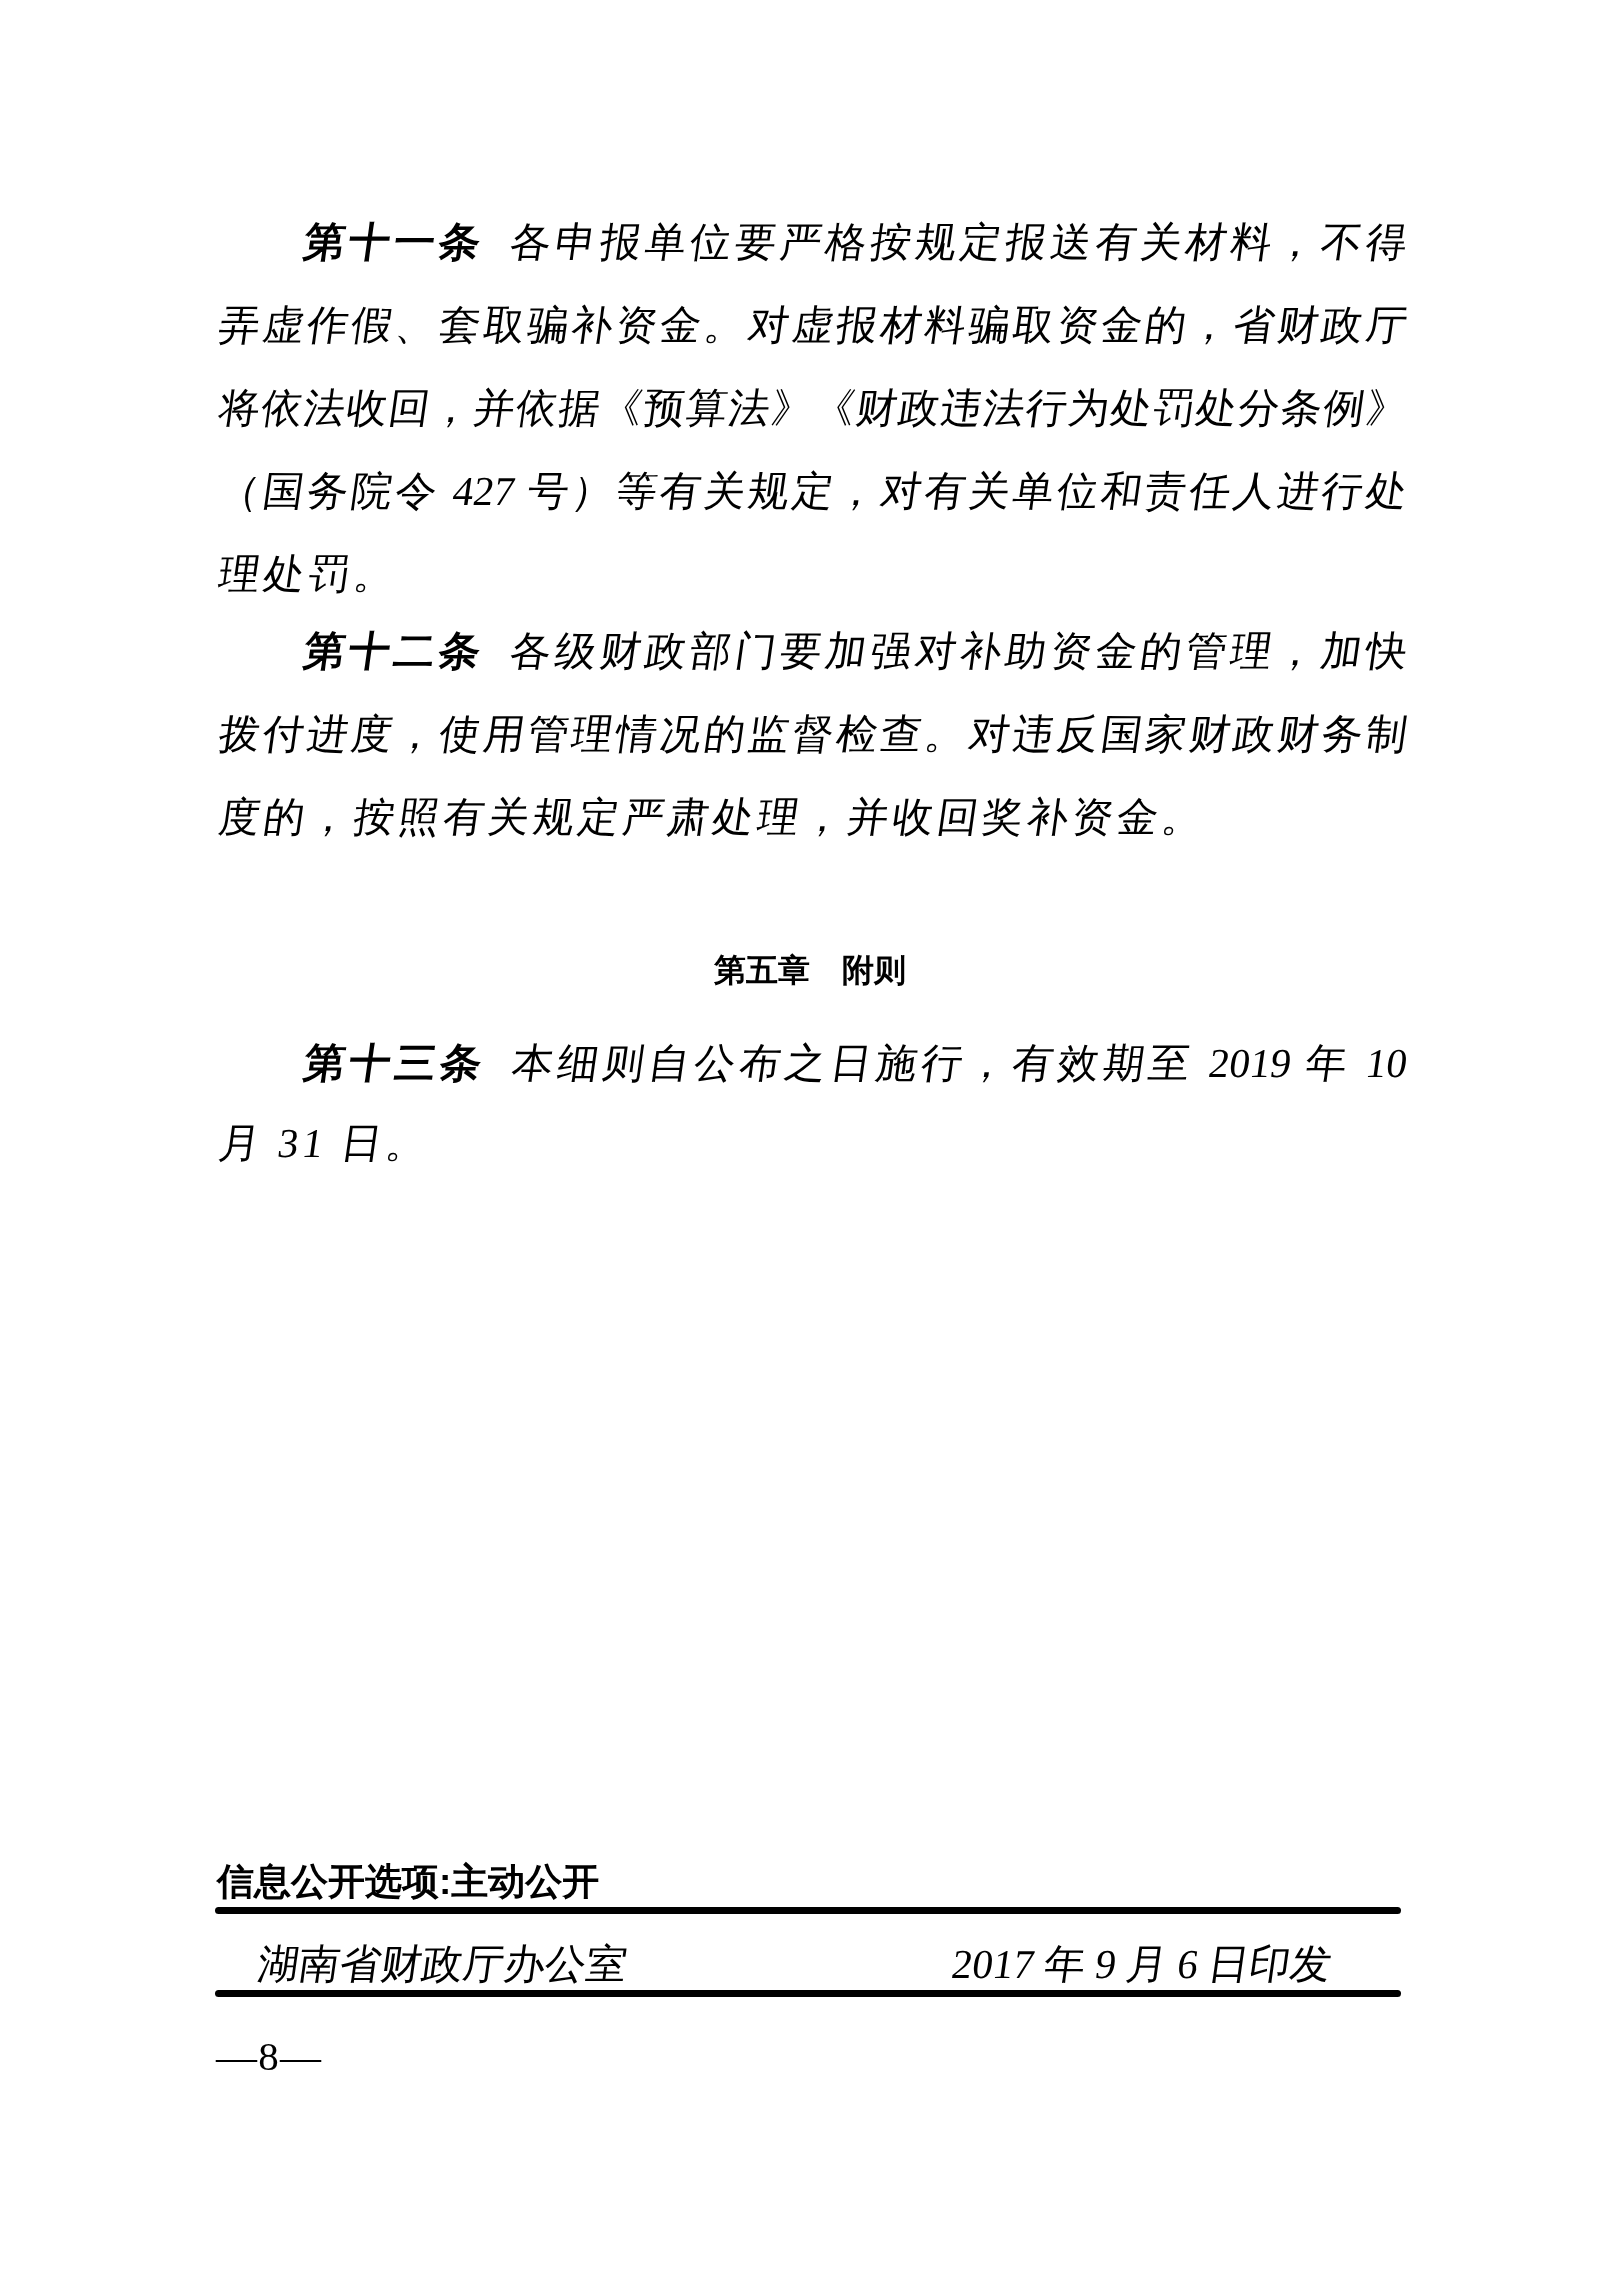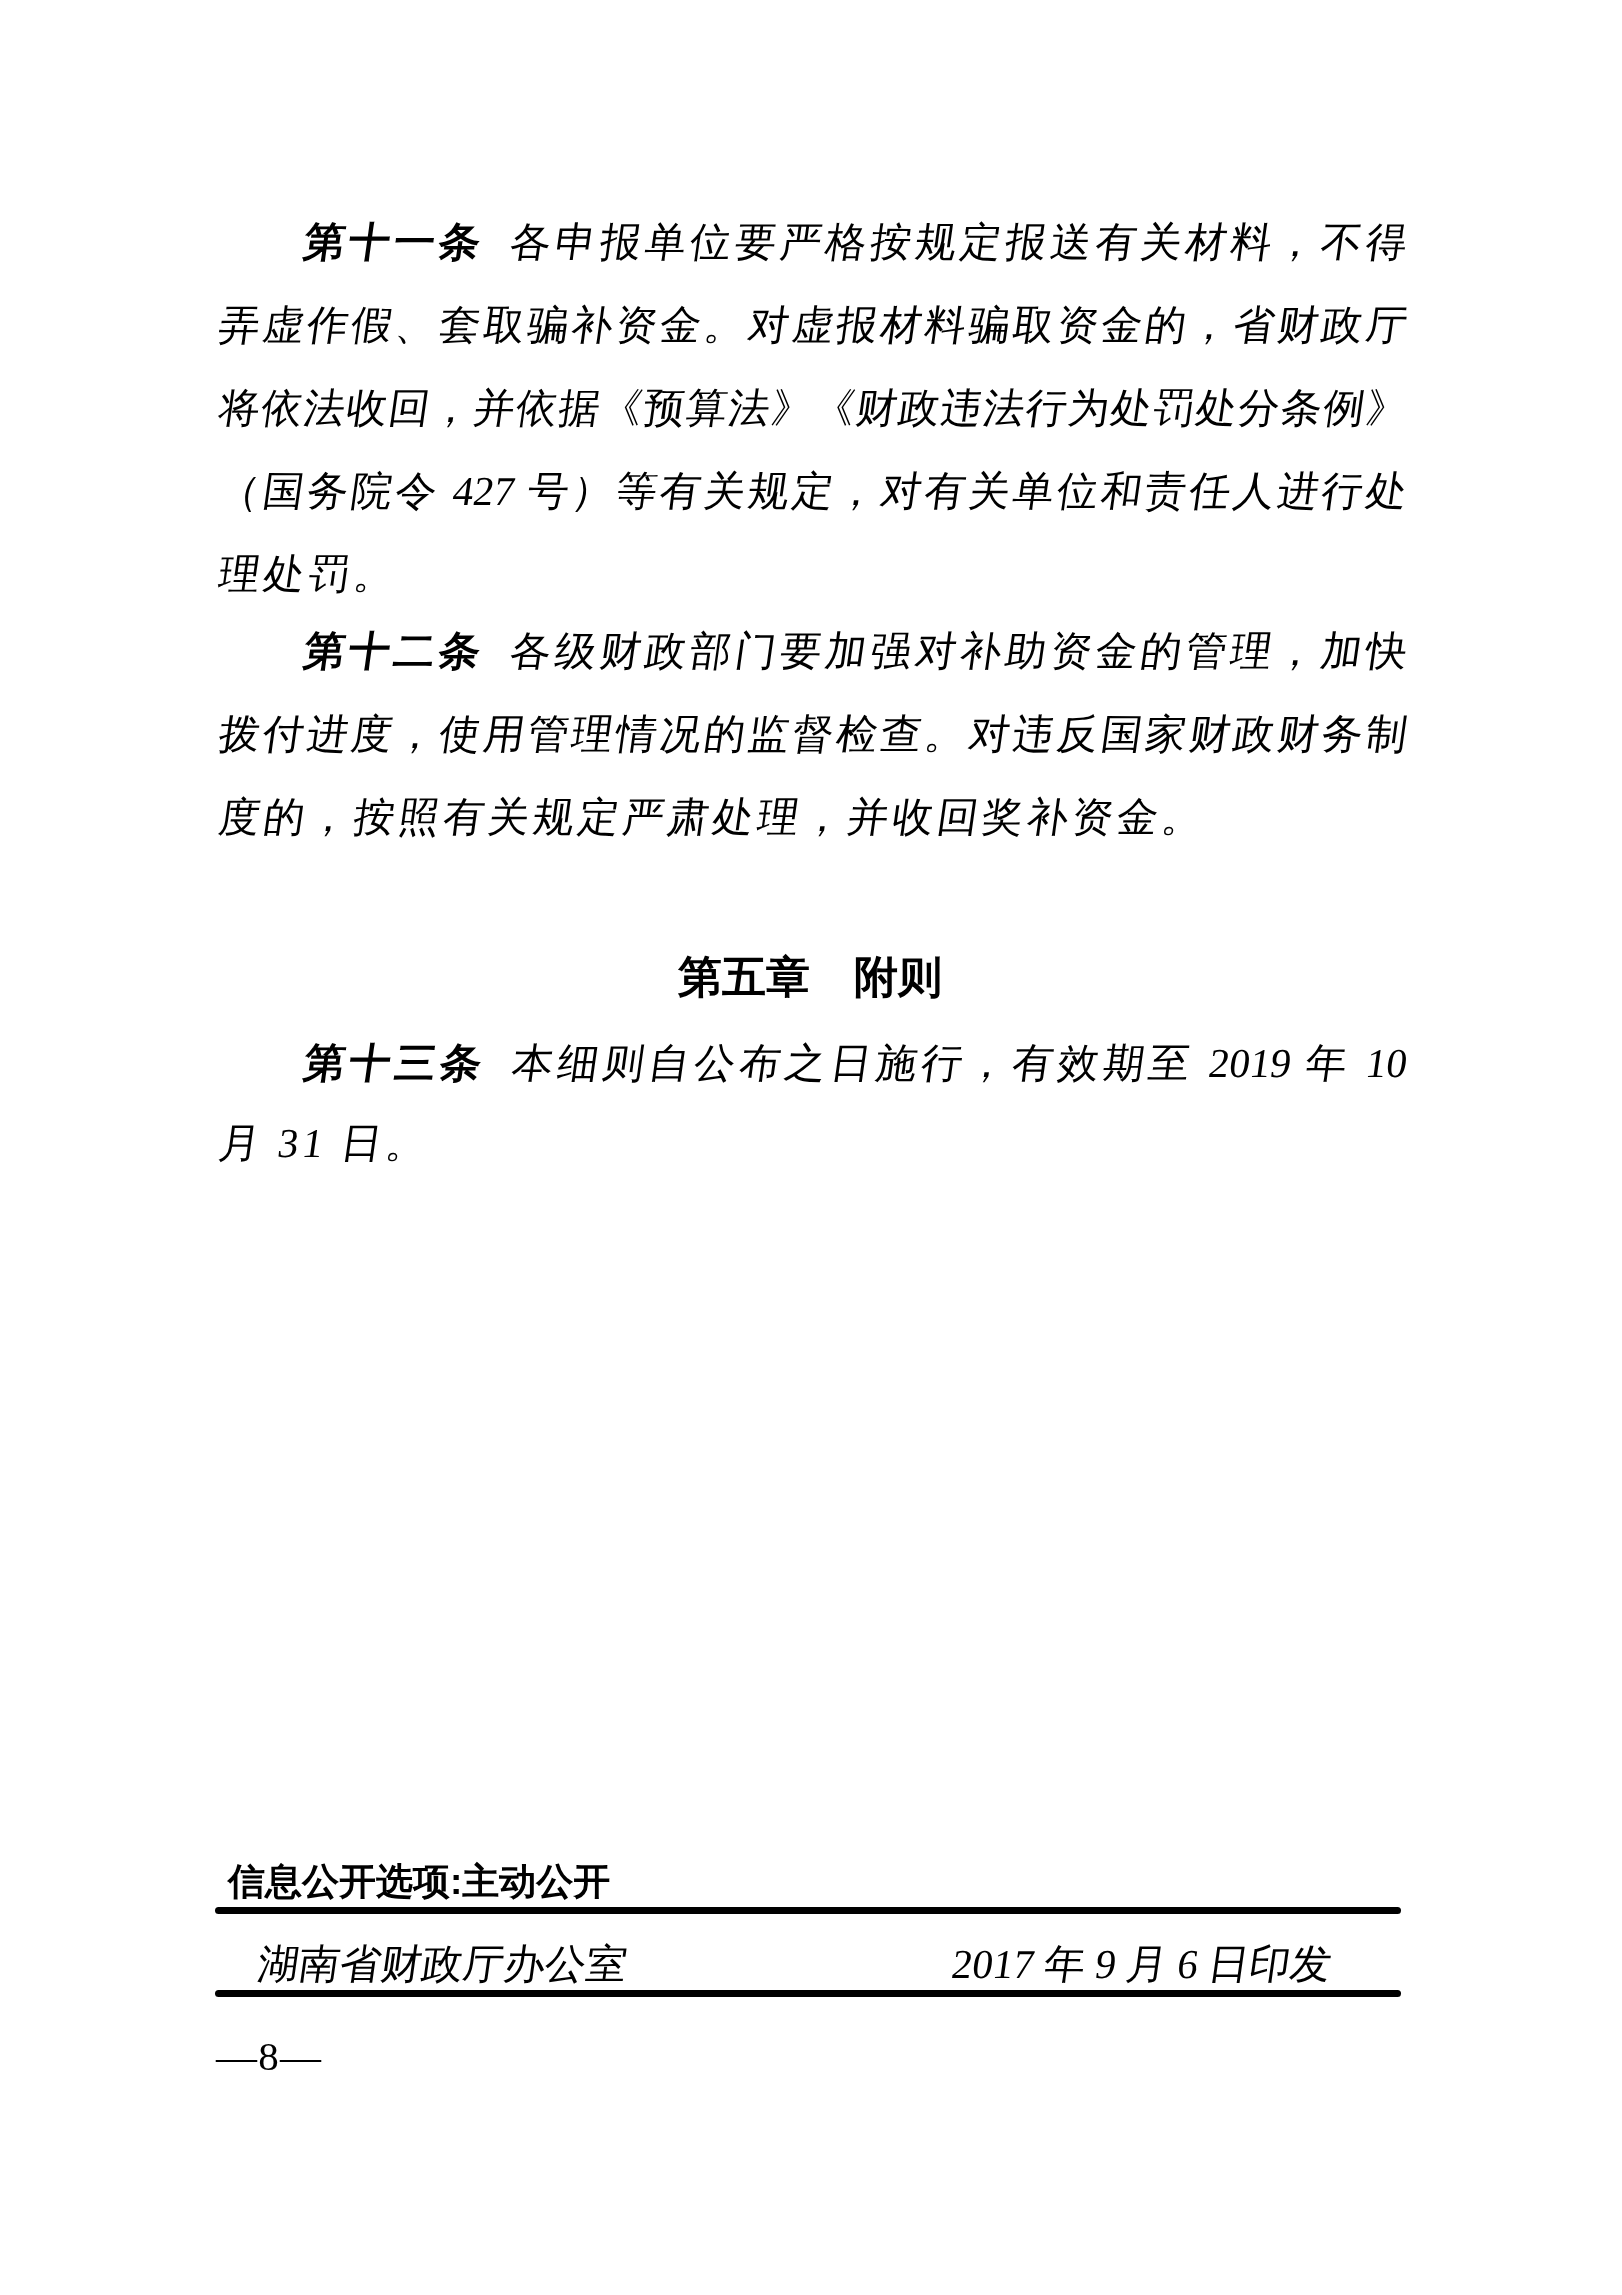--- a/index.html
+++ b/index.html
@@ -53,27 +53,27 @@
     width: 22px;
   }
   .chapter-heading {
     position: absolute;
     left: 216px;
     top: 954px;
     width: 1188px;
     text-align: center;
     font-family: "Liberation Sans", "DejaVu Sans", sans-serif;
     font-weight: bold;
-    font-size: 44px;
+    font-size: 32px;
     line-height: 1.05;
     color: #000;
   }
   .footer-disclosure {
     position: absolute;
-    left: 228px;
+    left: 217px;
     top: 1862px;
     font-family: "Liberation Sans", "DejaVu Sans", sans-serif;
     font-weight: bold;
     font-size: 37px;
     line-height: 1.1;
     color: #000;
   }
   .rule {
     position: absolute;
     left: 215px;

